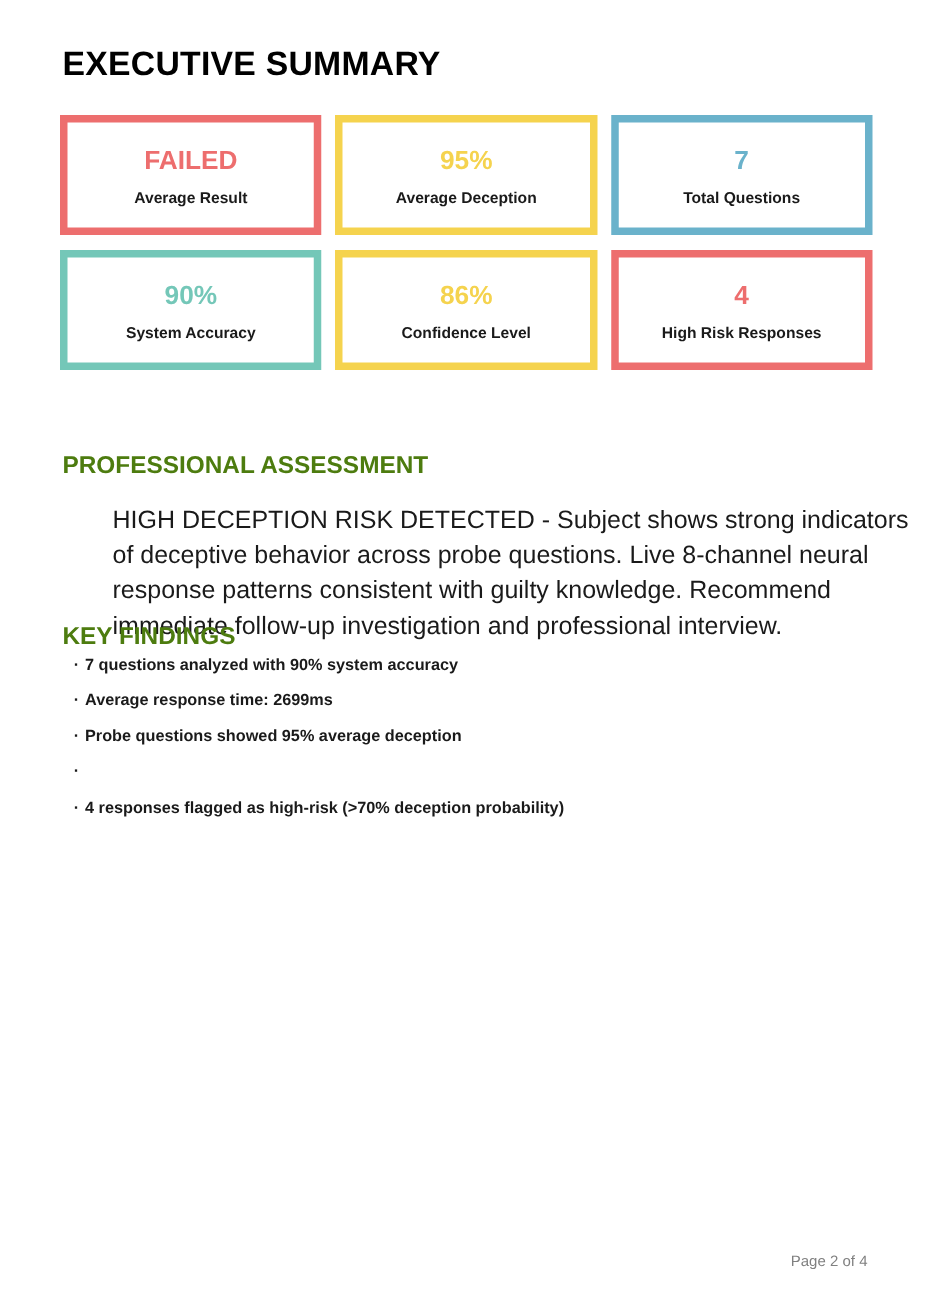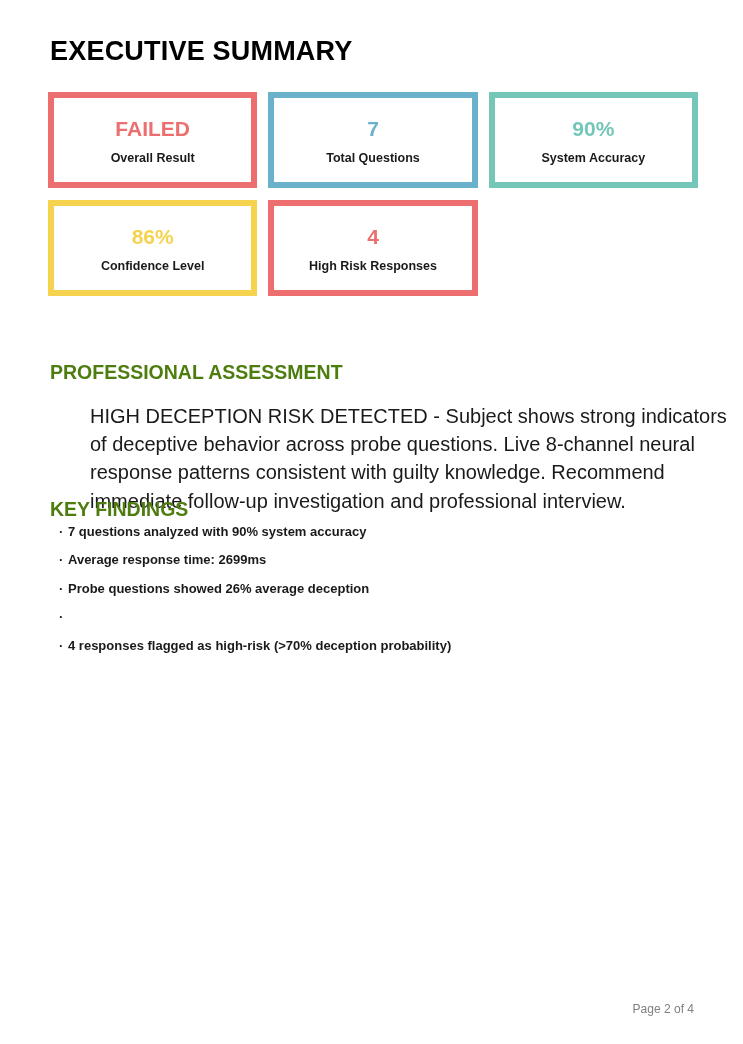--- a/index.html
+++ b/index.html
@@ -115,21 +115,25 @@
 </head>
 <body>
 
 <div class="page">
 
   <h1 class="doc-title">EXECUTIVE SUMMARY</h1>
 
   <div class="cards-grid">
     <div class="metric-card" style="border-color: rgb(237, 110, 110); text-align: center;">
       <div class="metric-value" style="color: rgb(237, 110, 110);">FAILED</div>
-      <div class="metric-label">Overall Result</div>
+      <div class="metric-label">Average Result</div>
+    </div>
+    <div class="metric-card" style="border-color: rgb(245, 211, 78);">
+      <div class="metric-value" style="color: rgb(245, 211, 78);">95%</div>
+      <div class="metric-label">Average Deception</div>
     </div>
     <div class="metric-card" style="border-color: rgb(106, 178, 203);">
       <div class="metric-value" style="color: rgb(106, 178, 203);">7</div>
       <div class="metric-label">Total Questions</div>
     </div>
     <div class="metric-card" style="border-color: rgb(116, 199, 184); text-align: right;">
       <div class="metric-value" style="color: rgb(116, 199, 184);">90%</div>
       <div class="metric-label">System Accuracy</div>
     </div>
     <div class="metric-card" style="border-color: rgb(245, 211, 78);">
@@ -152,21 +156,21 @@
     <div class="kf-item">
       <span class="kf-bullet">·</span>
       <span>7 questions analyzed with 90% system accuracy</span>
     </div>
     <div class="kf-item">
       <span class="kf-bullet">·</span>
       <span>Average response time: 2699ms</span>
     </div>
     <div class="kf-item">
       <span class="kf-bullet">·</span>
-      <span>Probe questions showed 26% average deception</span>
+      <span>Probe questions showed 95% average deception</span>
     </div>
     <div class="kf-item">
       <span class="kf-bullet">·</span>
     </div>
     <div class="kf-item">
       <span class="kf-bullet">·</span>
       <span>4 responses flagged as high-risk (&gt;70% deception probability)</span>
     </div>
   </div>
 

